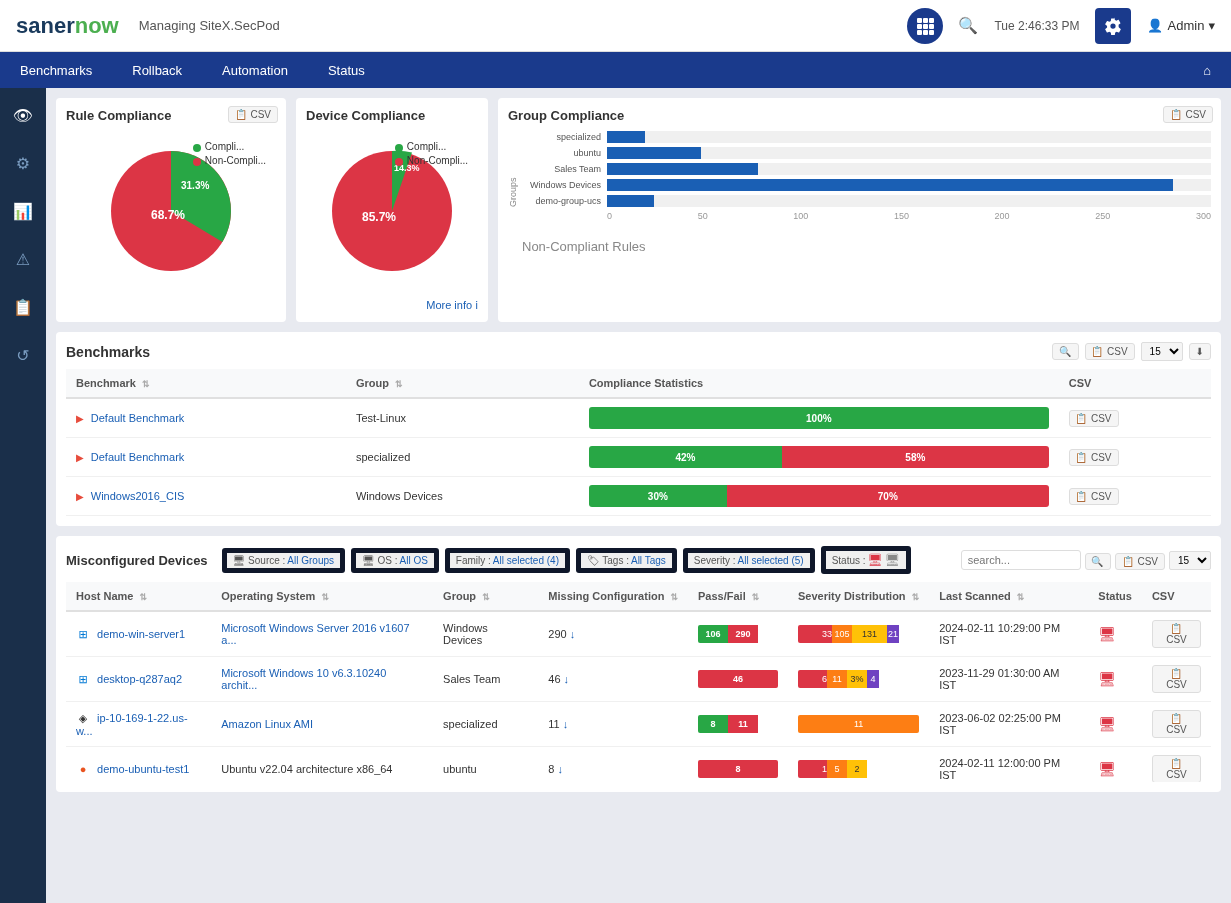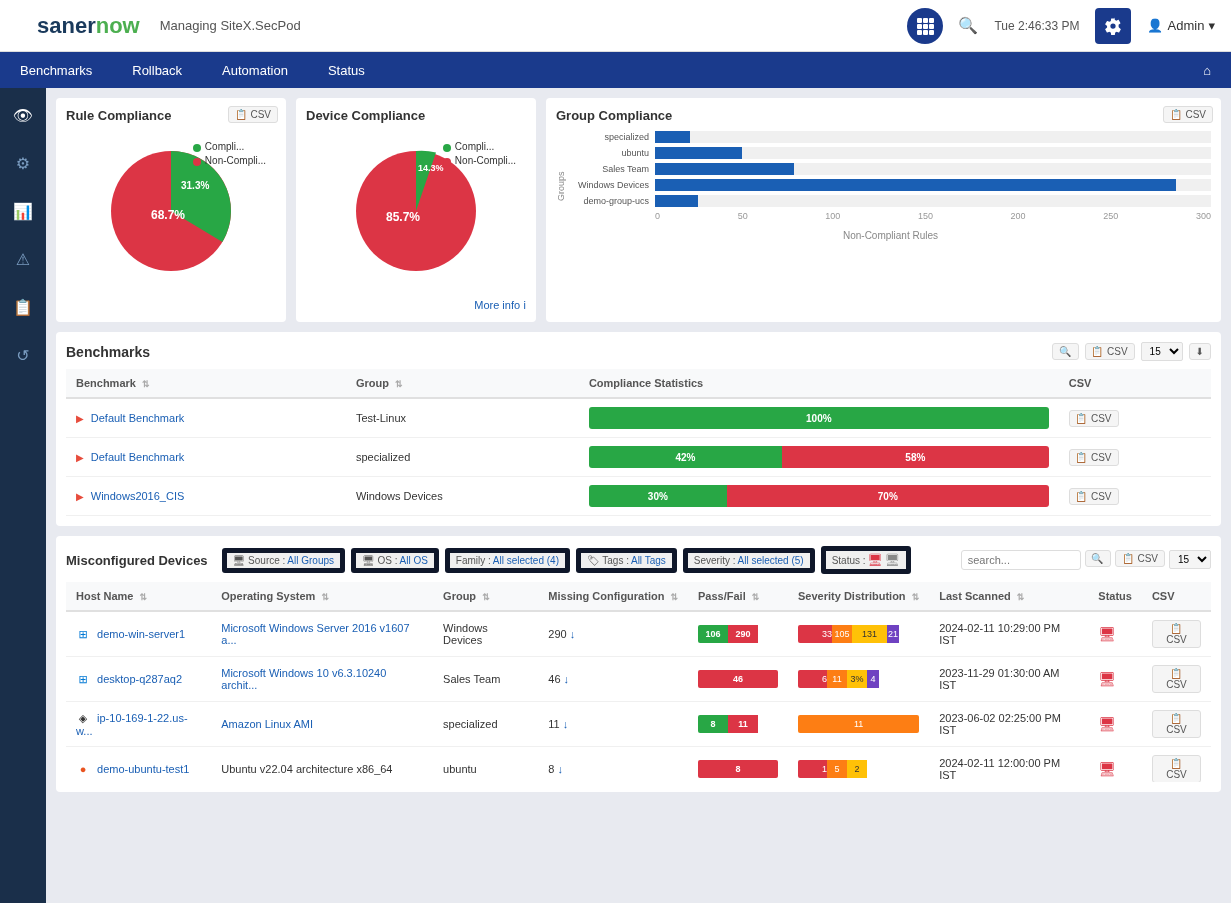--- a/index.html
+++ b/index.html
@@ -9,21 +9,21 @@
     .top-header {
       background: #fff;
       height: 52px;
       display: flex;
       align-items: center;
       padding: 0 16px;
       border-bottom: 1px solid #ddd;
       position: relative;
     }
     .logo { display: flex; align-items: center; font-size: 22px; font-weight: bold; margin-right: 20px; }
-    .logo-saner { color: #1a3a5c; margin-left: 21px; }
+    .logo-saner { color: #1a3a5c; }
     .logo-now { color: #4caf50; }
     .managing-text { font-size: 13px; color: #555; flex: 1; }
     .header-right { display: flex; align-items: center; gap: 16px; margin-left: auto; }
     .grid-icon { background: #1a3a8c; border-radius: 50%; width: 36px; height: 36px; display: flex; align-items: center; justify-content: center; cursor: pointer; }
     .search-icon-btn { cursor: pointer; font-size: 16px; color: #555; }
     .time-text { font-size: 12px; color: #555; }
     .settings-btn { background: #1a3a8c; border-radius: 4px; width: 36px; height: 36px; display: flex; align-items: center; justify-content: center; cursor: pointer; }
     .admin-btn { display: flex; align-items: center; gap: 4px; cursor: pointer; font-size: 13px; color: #333; }
 
     
@@ -91,21 +91,21 @@
       right: 8px;
       background: #f5f5f5;
       border: 1px solid #ddd;
       border-radius: 3px;
       padding: 2px 6px;
       font-size: 10px;
       cursor: pointer;
       color: #555;
     }
     .rule-compliance { width: 230px; flex-shrink: 0; }
-    .device-compliance { width: 240px; flex-shrink: 0; }
+    .device-compliance { width: 192px; flex-shrink: 0; }
     .group-compliance { flex: 1; }
 
     
     .pie-container { display: flex; align-items: center; justify-content: center; height: 160px; position: relative; }
     .legend { position: absolute; top: 10px; right: 10px; font-size: 10px; }
     .legend-item { display: flex; align-items: flex-end; gap: 4px; margin-bottom: 3px; }
     .legend-dot { width: 8px; height: 8px; border-radius: 50%; flex-shrink: 0; }
     .bar-row { display: flex; align-items: center; margin-bottom: 4px; font-size: 10px; }
     .bar-label { width: 85px; text-align: right; padding-right: 6px; color: #555; white-space: nowrap; overflow: hidden; font-size: 9px; }
     .bar-track { flex: 1; height: 12px; background: #f0f0f0; position: relative; }
@@ -196,21 +196,21 @@
     }
     .filter-value { font-size: 10px; color: #1a5fb4; }
     .search-input {
       border: 1px solid #ddd;
       border-radius: 3px;
       padding: 3px 6px;
       font-size: 11px;
       width: 120px;
       color: #999;
     }
-    .misc-tools { display: flex; align-items: flex-start; gap: 4px; margin-left: auto; }
+    .misc-tools { display: flex; align-items: flex-end; gap: 4px; margin-left: auto; }
 
     
     .pass-fail-bar { display: flex; height: 18px; border-radius: 2px; overflow: hidden; min-width: 80px; }
     .pf-green { background: #28a745; display: flex; align-items: center; justify-content: center; color: #fff; font-size: 9px; font-weight: bold; min-width: 30px; }
     .pf-red { background: #dc3545; display: flex; align-items: center; justify-content: center; color: #fff; font-size: 9px; font-weight: bold; min-width: 30px; }
 
     
     .severity-bar { display: flex; height: 18px; border-radius: 2px; overflow: hidden; min-width: 100px; }
     .sev-critical { background: #dc3545; display: flex; align-items: center; justify-content: center; color: #fff; font-size: 9px; min-width: 18px; padding-left: 24px; }
     .sev-high { background: #fd7e14; display: flex; align-items: center; justify-content: center; color: #fff; font-size: 9px; min-width: 20px; }
@@ -381,21 +381,21 @@
             </div>
             <div class="bar-chart-axis">
               <span>0</span>
               <span>50</span>
               <span>100</span>
               <span>150</span>
               <span>200</span>
               <span>250</span>
               <span>300</span>
             </div>
-            <div style="text-align:center; font-size:10px; color:#888; margin-top:9px;">Non-Compliant Rules</div>
+            <div style="font-size:13px; color:#888; margin-top:18px;">Non-Compliant Rules</div>
           </div>
         </div>
       </div>
     </div>
 
     <div class="benchmarks-card">
       <div class="section-header">
         <span class="section-title">Benchmarks</span>
         <div class="section-tools">
           <button class="tool-btn">🔍</button>

